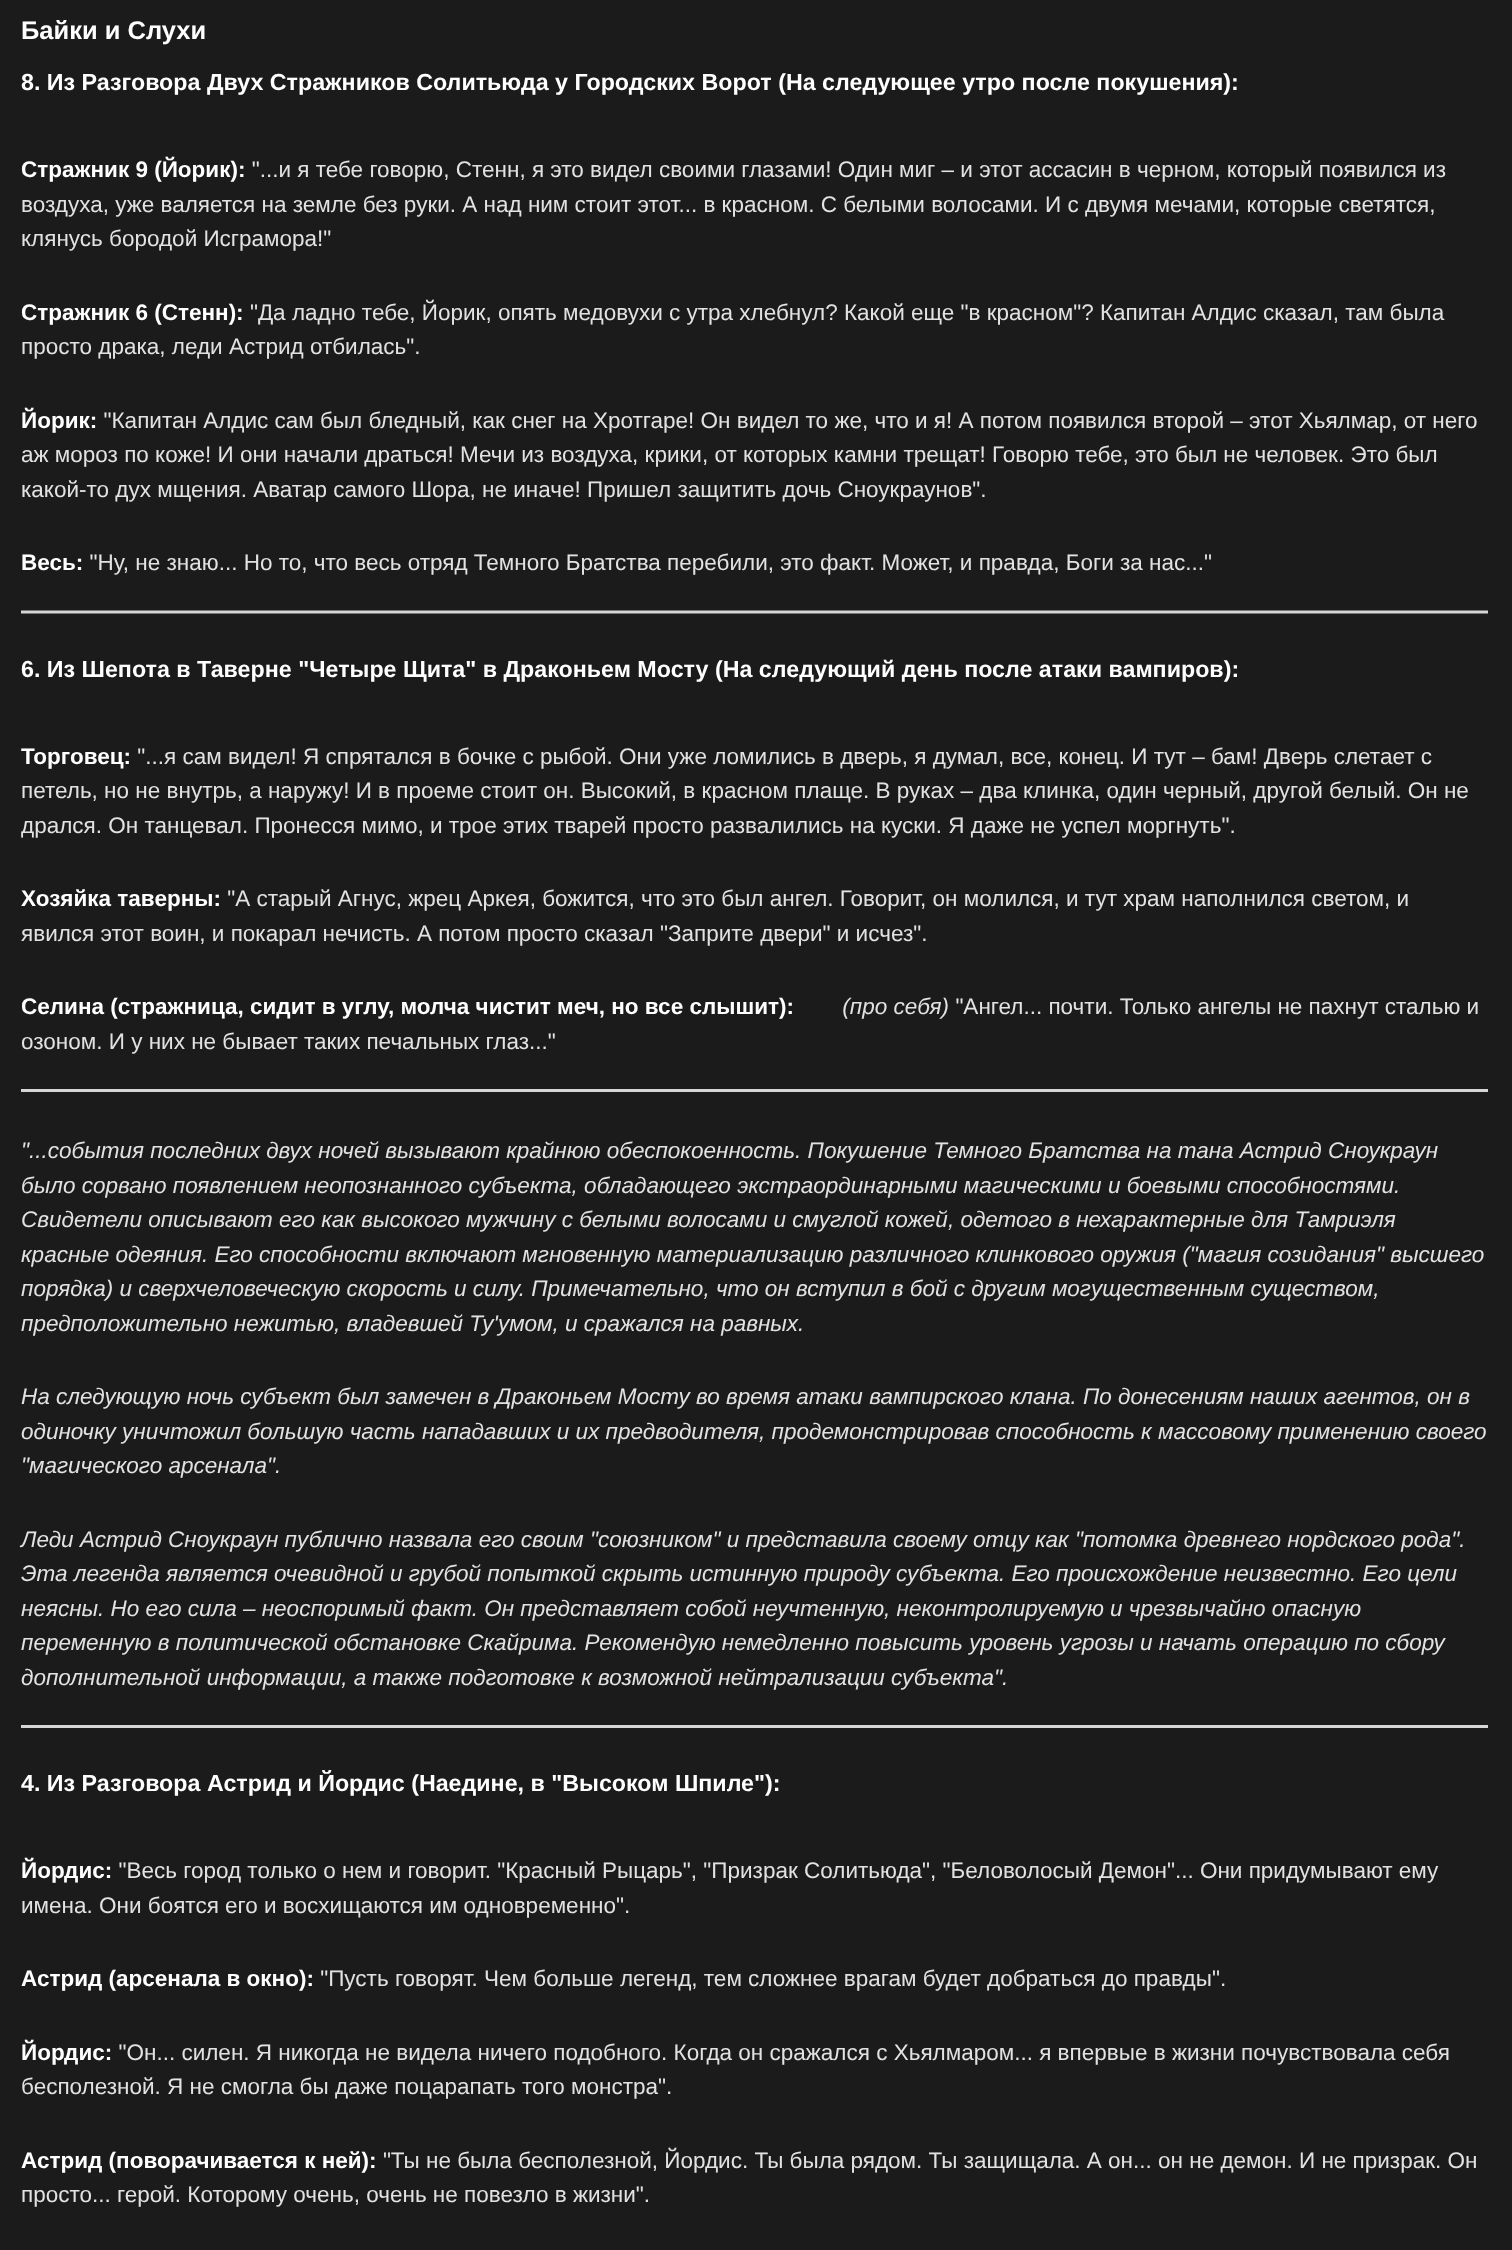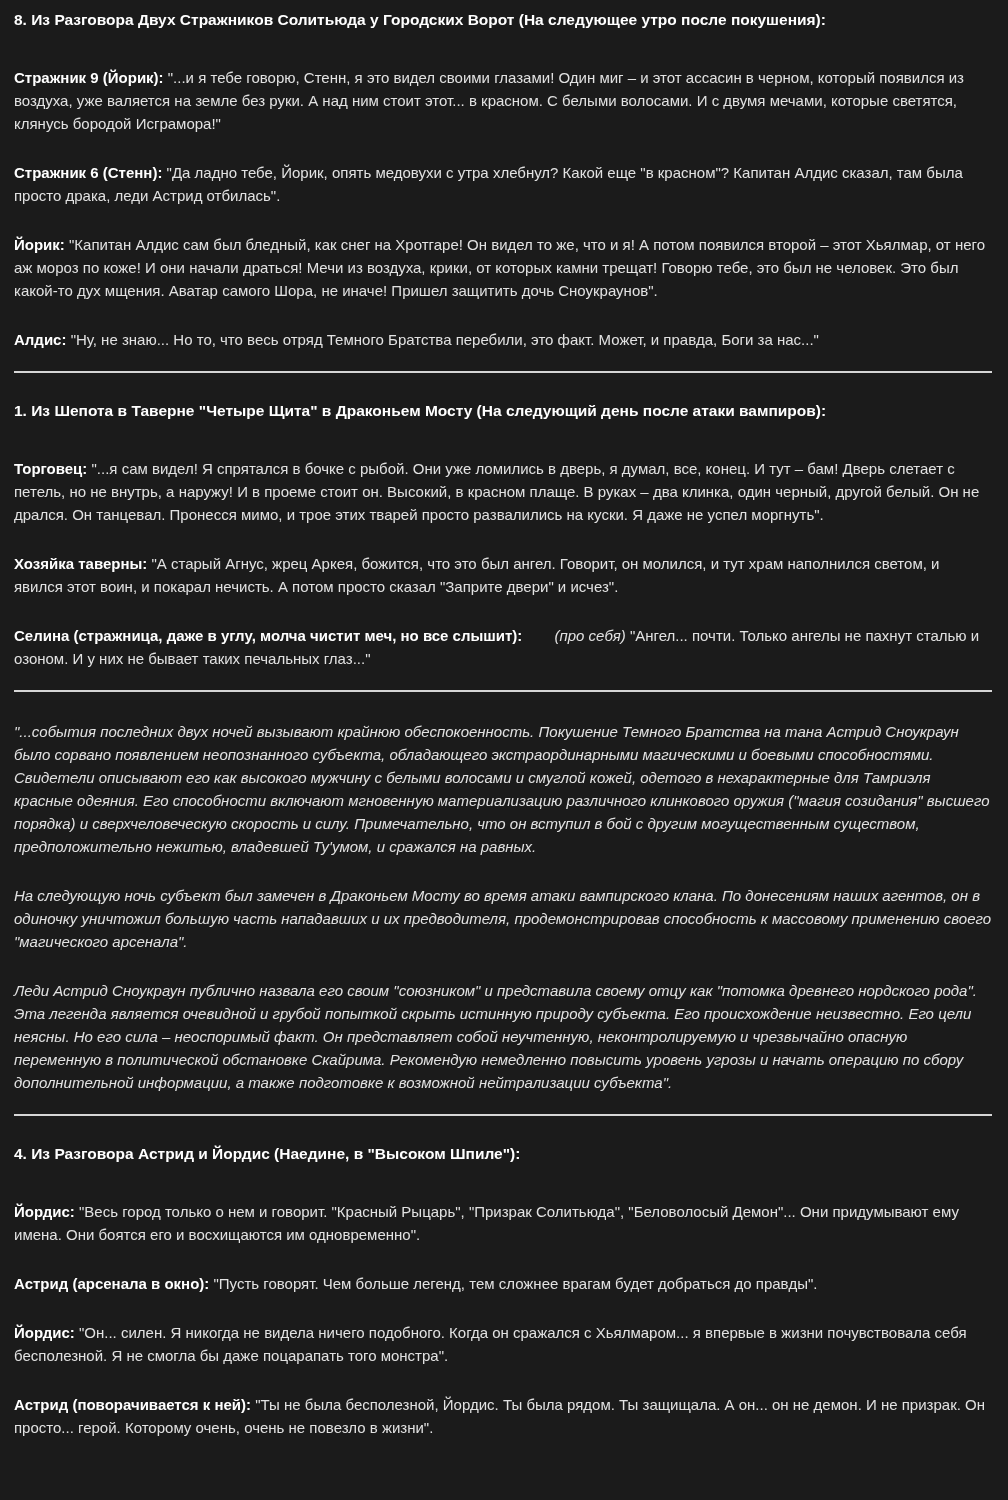--- a/index.html
+++ b/index.html
@@ -52,36 +52,37 @@
     border: none;
     border-top: 2px solid #d6d6d6;
     margin: 2px 0 28px 0;
   }
 </style>
 </head>
 <body>
 
 <div class="doc">
 
+  <h1>Байки и Слухи</h1>
 
   <section>
     <h2>8. Из Разговора Двух Стражников Солитьюда у Городских Ворот (На следующее утро после покушения):</h2>
     <p><strong class="spk">Стражник 9 (Йорик):</strong> <span>"...и я тебе говорю, Стенн, я это видел своими глазами! Один миг – и этот ассасин в черном, который появился из воздуха, уже валяется на земле без руки. А над ним стоит этот... в красном. С белыми волосами. И с двумя мечами, которые светятся, клянусь бородой Исграмора!"</span></p>
     <p><strong class="spk">Стражник 6 (Стенн):</strong> <span>"Да ладно тебе, Йорик, опять медовухи с утра хлебнул? Какой еще "в красном"? Капитан Алдис сказал, там была просто драка, леди Астрид отбилась".</span></p>
     <p><strong class="spk">Йорик:</strong> <span>"Капитан Алдис сам был бледный, как снег на Хротгаре! Он видел то же, что и я! А потом появился второй – этот Хьялмар, от него аж мороз по коже! И они начали драться! Мечи из воздуха, крики, от которых камни трещат! Говорю тебе, это был не человек. Это был какой-то дух мщения. Аватар самого Шора, не иначе! Пришел защитить дочь Сноукраунов".</span></p>
-    <p class="last"><strong class="spk">Алдис:</strong> <span>"Ну, не знаю... Но то, что весь отряд Темного Братства перебили, это факт. Может, и правда, Боги за нас..."</span></p>
+    <p class="last"><strong class="spk">Весь:</strong> <span>"Ну, не знаю... Но то, что весь отряд Темного Братства перебили, это факт. Может, и правда, Боги за нас..."</span></p>
   </section>
 
   <hr class="divider">
 
   <section>
-    <h2>1. Из Шепота в Таверне "Четыре Щита" в Драконьем Мосту (На следующий день после атаки вампиров):</h2>
+    <h2>6. Из Шепота в Таверне "Четыре Щита" в Драконьем Мосту (На следующий день после атаки вампиров):</h2>
     <p><strong class="spk">Торговец:</strong> <span>"...я сам видел! Я спрятался в бочке с рыбой. Они уже ломились в дверь, я думал, все, конец. И тут – бам! Дверь слетает с петель, но не внутрь, а наружу! И в проеме стоит он. Высокий, в красном плаще. В руках – два клинка, один черный, другой белый. Он не дрался. Он танцевал. Пронесся мимо, и трое этих тварей просто развалились на куски. Я даже не успел моргнуть".</span></p>
     <p><strong class="spk">Хозяйка таверны:</strong> <span>"А старый Агнус, жрец Аркея, божится, что это был ангел. Говорит, он молился, и тут храм наполнился светом, и явился этот воин, и покарал нечисть. А потом просто сказал "Заприте двери" и исчез".</span></p>
-    <p class="last"><strong class="spk">Селина (стражница, даже в углу, молча чистит меч, но все слышит):</strong> <em class="aside">(про себя)</em> <span>"Ангел... почти. Только ангелы не пахнут сталью и озоном. И у них не бывает таких печальных глаз..."</span></p>
+    <p class="last"><strong class="spk">Селина (стражница, сидит в углу, молча чистит меч, но все слышит):</strong> <em class="aside">(про себя)</em> <span>"Ангел... почти. Только ангелы не пахнут сталью и озоном. И у них не бывает таких печальных глаз..."</span></p>
   </section>
 
   <hr class="divider">
 
   <section>
     <p class="report">"...события последних двух ночей вызывают крайнюю обеспокоенность. Покушение Темного Братства на тана Астрид Сноукраун было сорвано появлением неопознанного субъекта, обладающего экстраординарными магическими и боевыми способностями. Свидетели описывают его как высокого мужчину с белыми волосами и смуглой кожей, одетого в нехарактерные для Тамриэля красные одеяния. Его способности включают мгновенную материализацию различного клинкового оружия ("магия созидания" высшего порядка) и сверхчеловеческую скорость и силу. Примечательно, что он вступил в бой с другим могущественным существом, предположительно нежитью, владевшей Ту'умом, и сражался на равных.</p>
     <p class="report">На следующую ночь субъект был замечен в Драконьем Мосту во время атаки вампирского клана. По донесениям наших агентов, он в одиночку уничтожил большую часть нападавших и их предводителя, продемонстрировав способность к массовому применению своего "магического арсенала".</p>
     <p class="report last">Леди Астрид Сноукраун публично назвала его своим "союзником" и представила своему отцу как "потомка древнего нордского рода". Эта легенда является очевидной и грубой попыткой скрыть истинную природу субъекта. Его происхождение неизвестно. Его цели неясны. Но его сила – неоспоримый факт. Он представляет собой неучтенную, неконтролируемую и чрезвычайно опасную переменную в политической обстановке Скайрима. Рекомендую немедленно повысить уровень угрозы и начать операцию по сбору дополнительной информации, а также подготовке к возможной нейтрализации субъекта".</p>
   </section>
 

